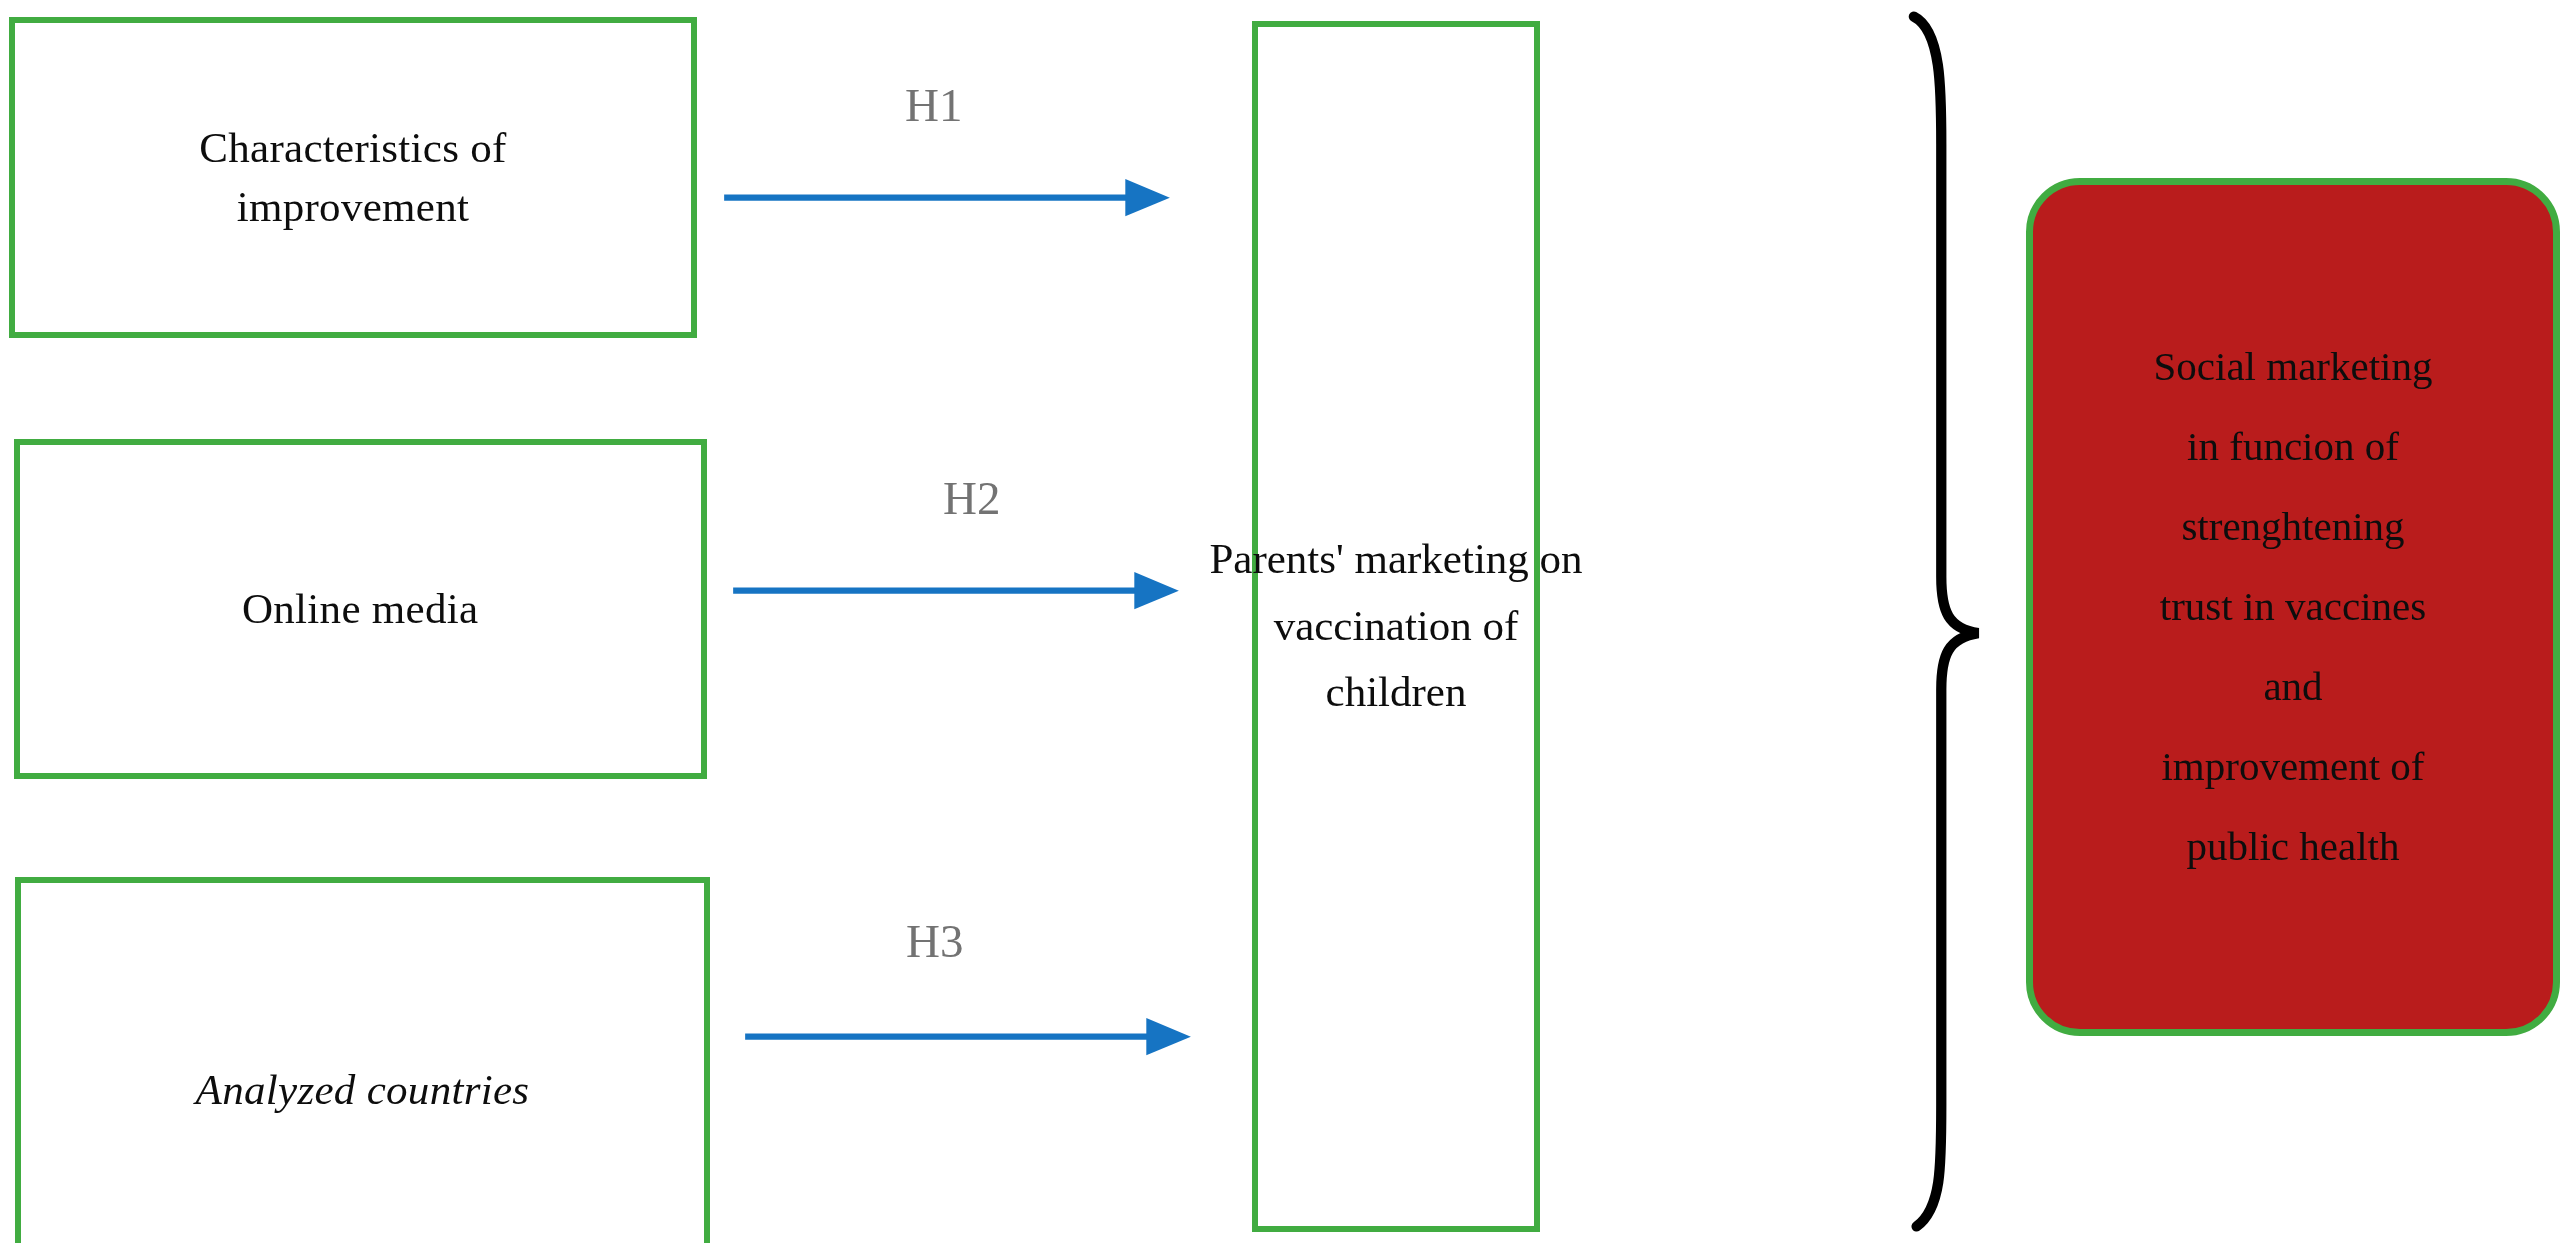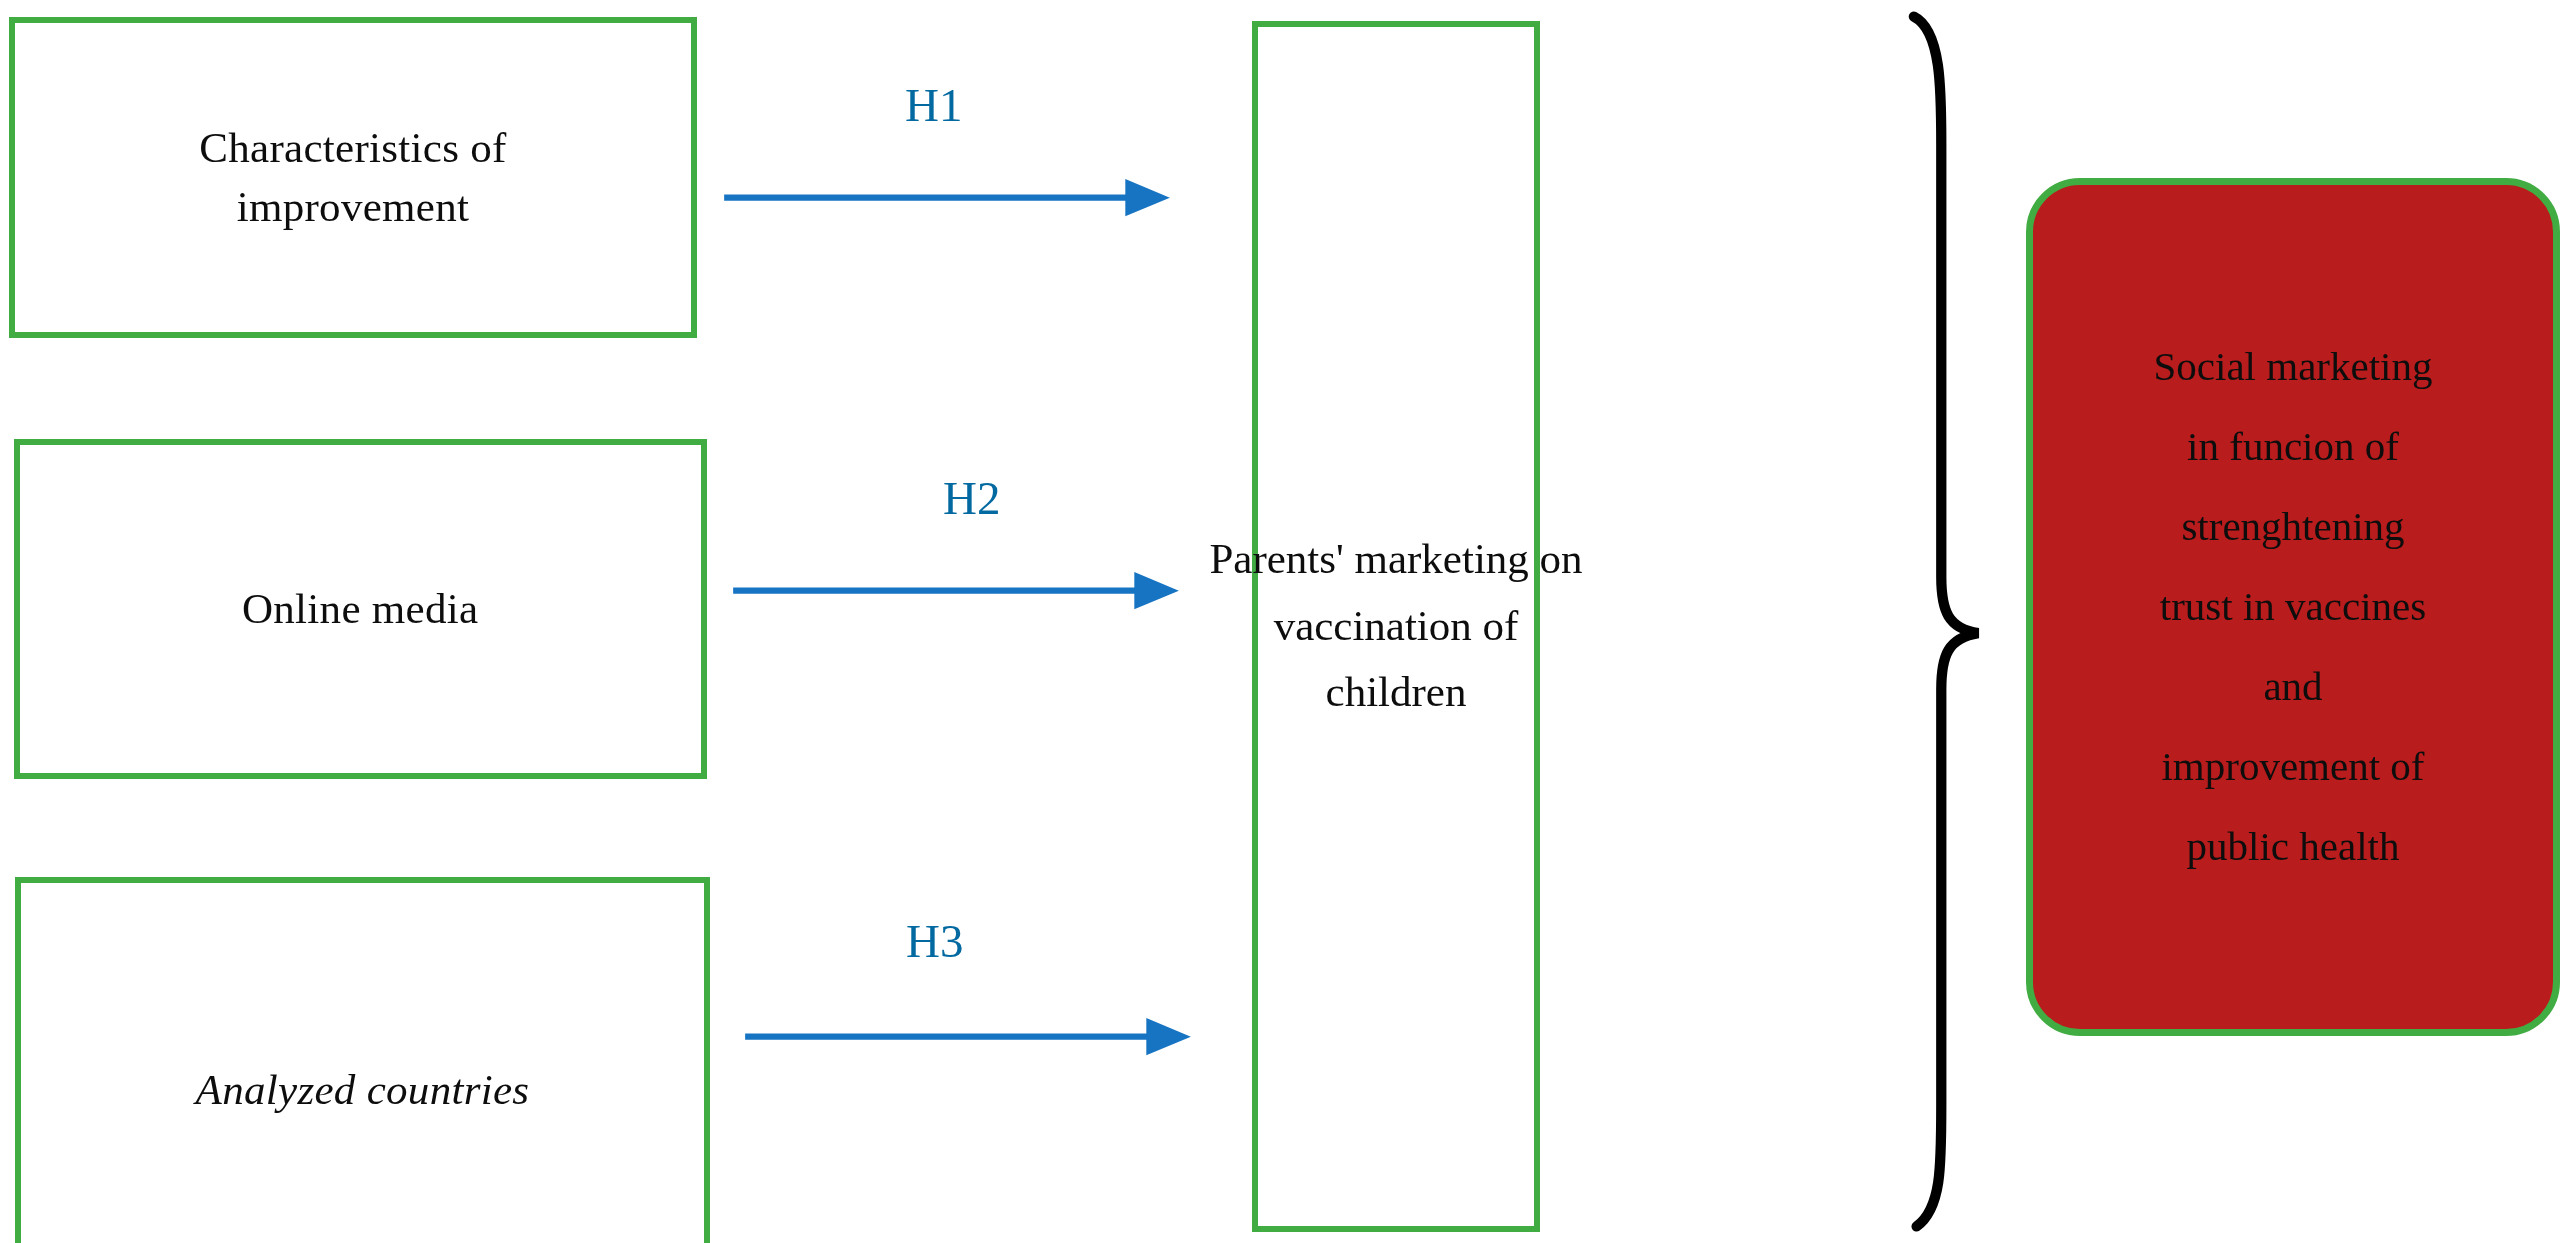--- a/index.html
+++ b/index.html
@@ -91,21 +91,21 @@
     overflow: visible;
   }
   #arrow-h1 { left: 724px; top: 175px;  width: 446px; height: 48px; }
   #arrow-h2 { left: 733px; top: 568px;  width: 446px; height: 48px; }
   #arrow-h3 { left: 745px; top: 1014px; width: 446px; height: 48px; }
 
   
   .hyp-label {
     position: absolute;
     font-size: 47px;
-    color: #0369a1;
+    color: #737373;
     line-height: 1;
     white-space: nowrap;
   }
   #label-h1 { left: 905px; top: 82px;  }
   #label-h2 { left: 943px; top: 475px;  }
   #label-h3 { left: 906px; top: 918px; }
 
   
   #brace-svg {
     position: absolute;

